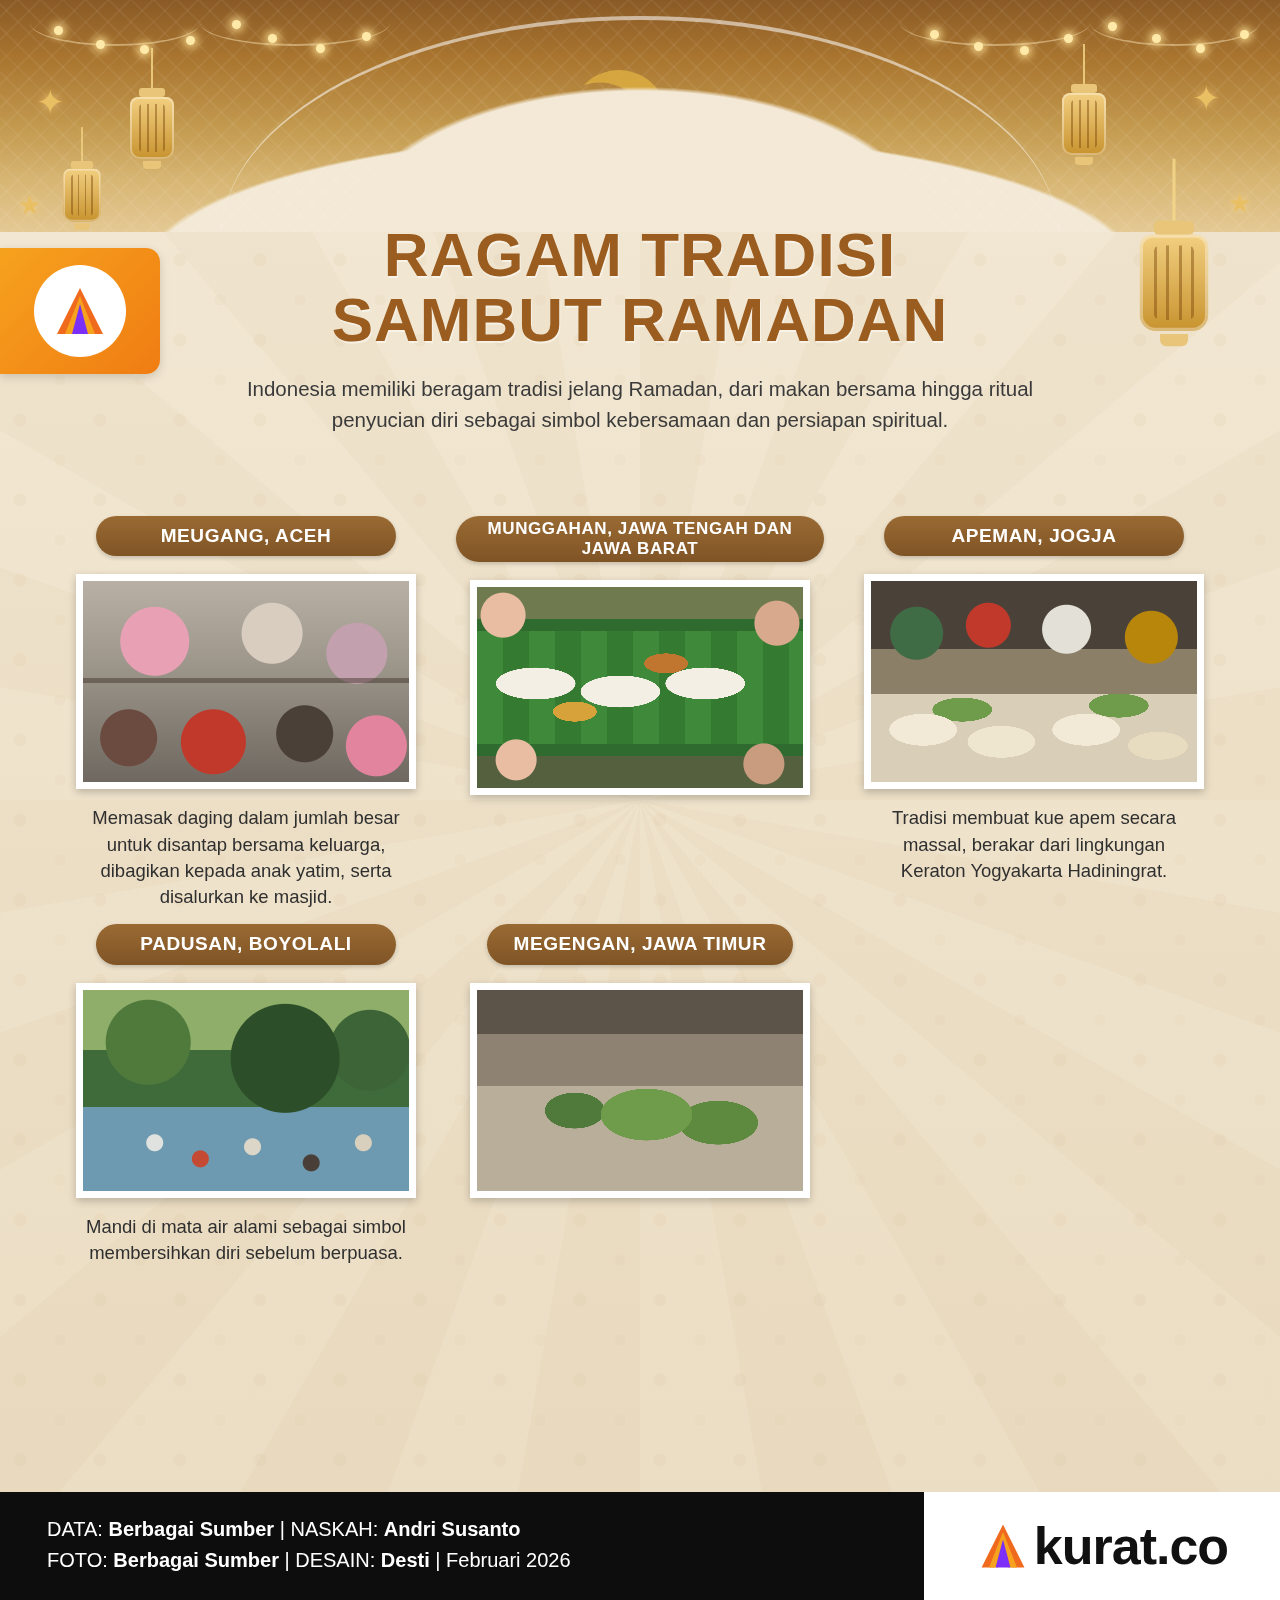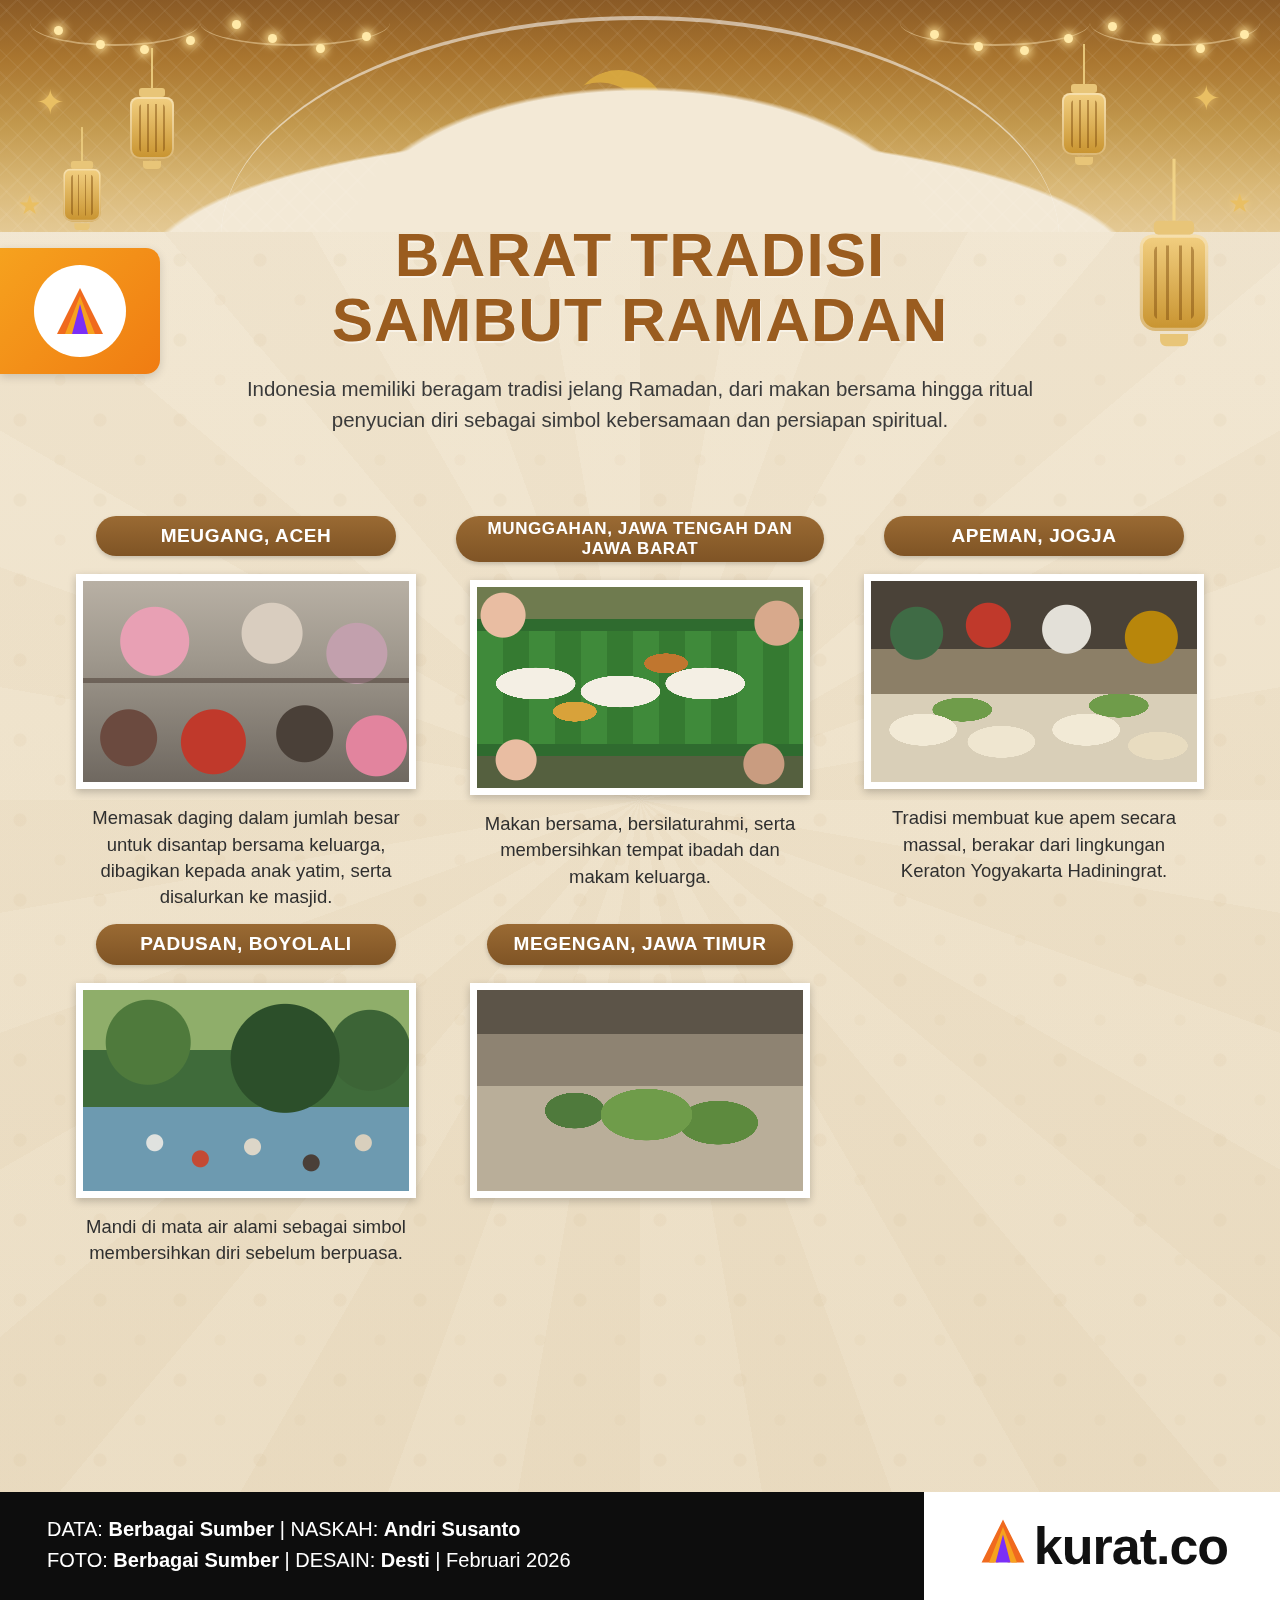--- a/index.html
+++ b/index.html
@@ -350,21 +350,21 @@
     padding: 22px 0 0 47px;
     font-size: 20px;
     line-height: 1.55;
   }
   .footer-left b { font-weight: bold; }
   .footer-right {
     width: 356px;
     background: #fff;
     display: flex; align-items: center; justify-content: center;
   }
-  .akurat-logo { display: flex; align-items: flex-start; font-size: 52px; font-weight: bold; color: #111; letter-spacing: -1px; }
+  .akurat-logo { display: flex; align-items: center; font-size: 52px; font-weight: bold; color: #111; letter-spacing: -1px; }
   .akurat-a { width: 54px; height: 50px; position: relative; margin-right: 4px; }
 </style>
 </head>
 <body>
 
 <div class="poster">
 
   <div class="header">
     <div class="header-pattern"></div>
 
@@ -438,42 +438,41 @@
         <svg viewBox="0 0 58 50" width="58" height="50">
           <polygon points="29,2 52,48 38,48 29,24 20,48 6,48" fill="#f06a1e"></polygon>
           <polygon points="29,10 44,48 34,48 29,30 24,48 14,48" fill="#f6a21e"></polygon>
           <polygon points="29,18 37,48 21,48" fill="#7b2ff7"></polygon>
         </svg>
       </div>
     </div>
   </div>
 
   <div class="title-wrap">
-    <div class="title">BARAT TRADISI</div>
+    <div class="title">RAGAM TRADISI</div>
     <div class="title">SAMBUT RAMADAN</div>
     <div class="subtitle">Indonesia memiliki beragam tradisi jelang Ramadan, dari makan bersama hingga ritual penyucian diri sebagai simbol kebersamaan dan persiapan spiritual.</div>
   </div>
 
   <div class="grid">
 
     <div class="card">
       <div class="card-pill">MEUGANG, ACEH</div>
       <div class="photo-frame">
         <div class="photo ph-meugang"></div>
       </div>
       <div class="card-text">Memasak daging dalam jumlah besar untuk disantap bersama keluarga, dibagikan kepada anak yatim, serta disalurkan ke masjid.</div>
     </div>
 
 
     <div class="card">
       <div class="card-pill two-line">MUNGGAHAN, JAWA TENGAH DAN JAWA BARAT</div>
       <div class="photo-frame">
         <div class="photo ph-munggahan"></div>
       </div>
-      <div class="card-text">Makan bersama, bersilaturahmi, serta membersihkan tempat ibadah dan makam keluarga.</div>
     </div>
 
     <div class="card">
       <div class="card-pill">APEMAN, JOGJA</div>
       <div class="photo-frame">
         <div class="photo ph-apeman"></div>
       </div>
       <div class="card-text">Tradisi membuat kue apem secara massal, berakar dari lingkungan Keraton Yogyakarta Hadiningrat.</div>
     </div>
 

